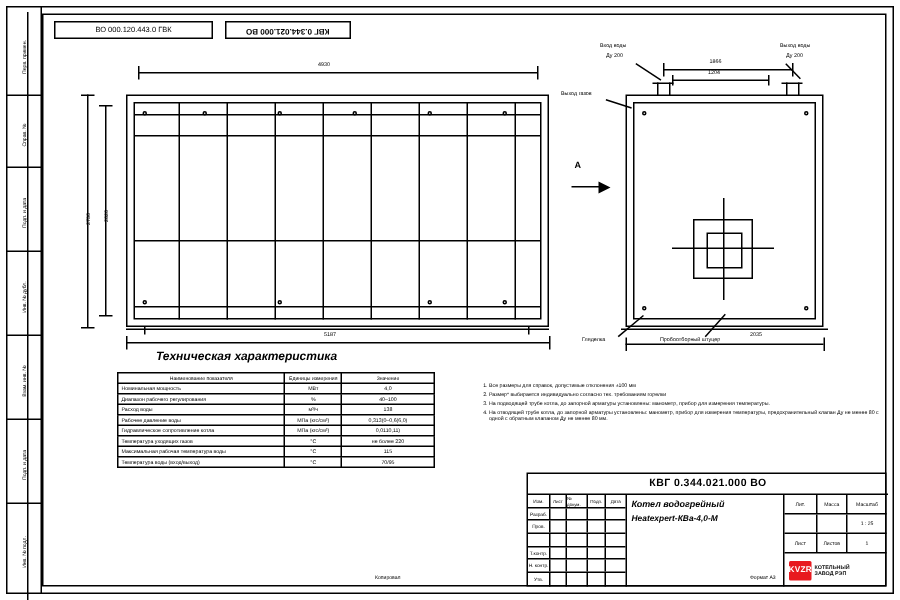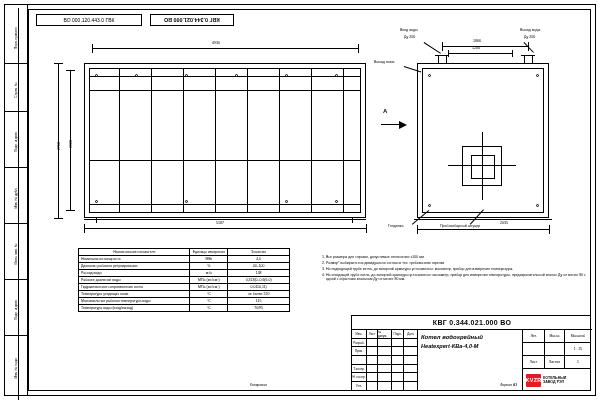--- a/index.html
+++ b/index.html
@@ -231,20 +231,21 @@
   <div class="dimline" style="left:448px;top:53px;width:64px;"></div>
   <div class="tick" style="left:448px;top:50px;height:7px;"></div>
   <div class="tick" style="left:512px;top:50px;height:7px;"></div>
   <div class="dim-txt" style="left:472px;top:46px;">1204</div>
 
   <div class="dimline" style="left:417px;top:229px;width:132px;"></div>
   <div class="tick" style="left:417px;top:225px;height:9px;"></div>
   <div class="tick" style="left:549px;top:225px;height:9px;"></div>
   <div class="dim-txt" style="left:500px;top:221px;">2035</div>
 
+  <div class="spec-title">Техническая характеристика</div>
   <table class="spec">
     <thead>
       <tr>
         <th class="c-name">Наименование показателя</th>
         <th class="c-unit">Единицы измерения</th>
         <th class="c-val">Значение</th>
       </tr>
     </thead>
     <tbody>
       <tr>

